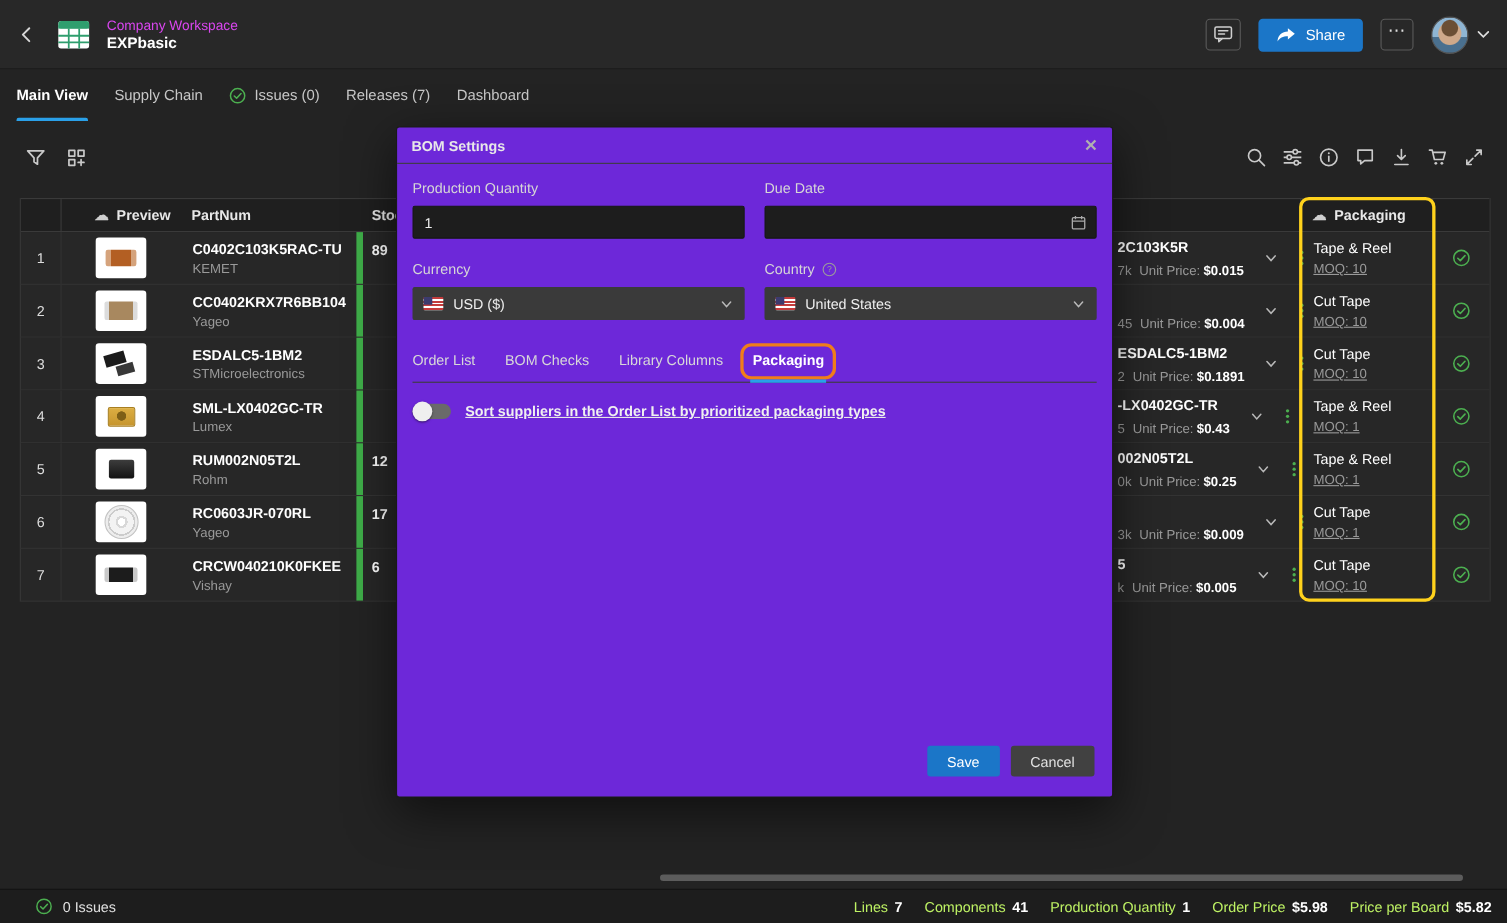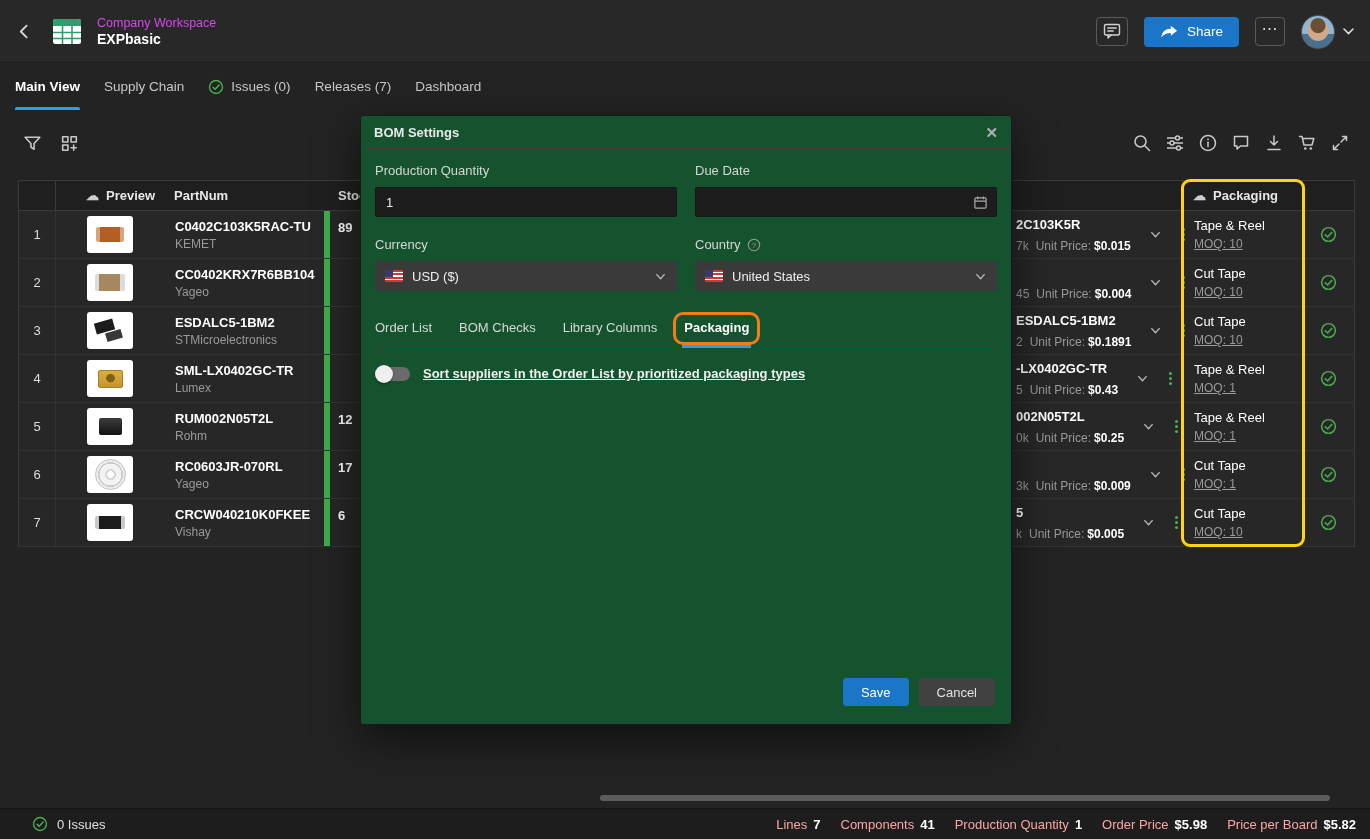--- a/index.html
+++ b/index.html
@@ -87,21 +87,21 @@
     background:radial-gradient(circle at 50% 45%, #7e5f16 0 4px, transparent 4.5px), linear-gradient(180deg,#dcae42,#c6952e); }
   [data-preview="transistor-black"] { width:23px; height:17px; border-radius:2px; background:linear-gradient(180deg,#3d3d3d,#121212); }
   [data-preview="reel-white"] { width:31px; height:31px; border-radius:50%; border:1px solid #c2c2c2;
     background:radial-gradient(circle,#ffffff 0 3.5px,#d8d8d8 3.5px 5.5px,#f3f3f3 5.5px 11px,#cccccc 11px 12.5px,#ededed 12.5px); }
   [data-preview="resistor-black"] { width:30px; height:13px; border-radius:2px; background:linear-gradient(90deg,#c9c9c9 0 13%,#1c1c1c 13% 87%,#c9c9c9 87%); }
 
   
   .col-annotation { position:absolute; left:1181px; top:179px; width:124px; height:368px; border:3px solid #ffd21c; border-radius:9px; pointer-events:none; z-index:60; }
 
   
-  .modal { position:absolute; left:360px; top:115px; width:652px; height:610px; background:#14532d; border:1px solid #1a1a1a; border-radius:3px; box-shadow:0 14px 44px rgba(0,0,0,.55); z-index:100; display:flex; flex-direction:column; }
+  .modal { position:absolute; left:360px; top:115px; width:652px; height:610px; background:#6d28d9; border:1px solid #1a1a1a; border-radius:3px; box-shadow:0 14px 44px rgba(0,0,0,.55); z-index:100; display:flex; flex-direction:column; }
   .modal-header { height:33px; display:flex; align-items:center; padding:0 13px; border-bottom:1px solid #3d3d3d; font-weight:bold; color:#e8e8e8; }
   .modal-close { margin-left:auto; color:#b0b0b0; font-size:15px; cursor:pointer; line-height:1; }
   .modal-body { flex:1; padding:14px 14px 0; }
   .form-grid { display:grid; grid-template-columns:1fr 1fr; column-gap:18px; row-gap:20px; }
   .field label { display:flex; align-items:center; gap:6px; color:#d6d6d6; margin-bottom:9px; }
   .text-input { width:100%; height:30px; background:#1d1d1d; border:1px solid #171717; border-radius:2px; color:#eee; font-size:13px; padding:0 10px; font-family:"Liberation Sans", sans-serif; outline:none; }
   .input-wrap { position:relative; }
   .input-icon { position:absolute; right:9px; top:8px; }
   .select { height:30px; background:#3a3a3a; border-radius:2px; display:flex; align-items:center; gap:9px; padding:0 10px; color:#eee; cursor:pointer; }
   .select .chev { margin-left:auto; }
@@ -124,21 +124,21 @@
   .btn { height:28px; padding:0 18px; border-radius:3px; font-size:13px; display:flex; align-items:center; cursor:pointer; border:none; font-family:"Liberation Sans", sans-serif; }
   .btn-save { background:#1b76c8; color:#fff; }
   .btn-cancel { background:#414141; color:#e2e2e2; }
 
   
   .hscrollbar { position:absolute; left:600px; bottom:38px; width:730px; height:6px; background:#5c5c5c; border-radius:3px; cursor:pointer; }
   .statusbar { position:absolute; left:0; right:0; bottom:0; height:31px; background:#1d1d1d; border-top:1px solid #141414; display:flex; align-items:center; padding:0 14px 0 32px; }
   .status-left { display:flex; align-items:center; gap:9px; color:#e0e0e0; }
   .status-right { margin-left:auto; display:flex; gap:20px; }
   .stat { display:flex; gap:6px; align-items:center; }
-  .stat .lbl { color:#fca5a5; }
+  .stat .lbl { color:#bef264; }
   .stat .val { color:#fff; font-weight:bold; }
 </style>
 </head>
 <body>
 
 <header class="topbar">
   <span class="back-btn">
     <svg width="17" height="17" viewBox="0 0 16 16">
         <path d="M10 2.5 4.5 8 10 13.5" stroke="#d6d6d6" stroke-width="1.7" fill="none" stroke-linecap="round" stroke-linejoin="round"></path>
       </svg>

